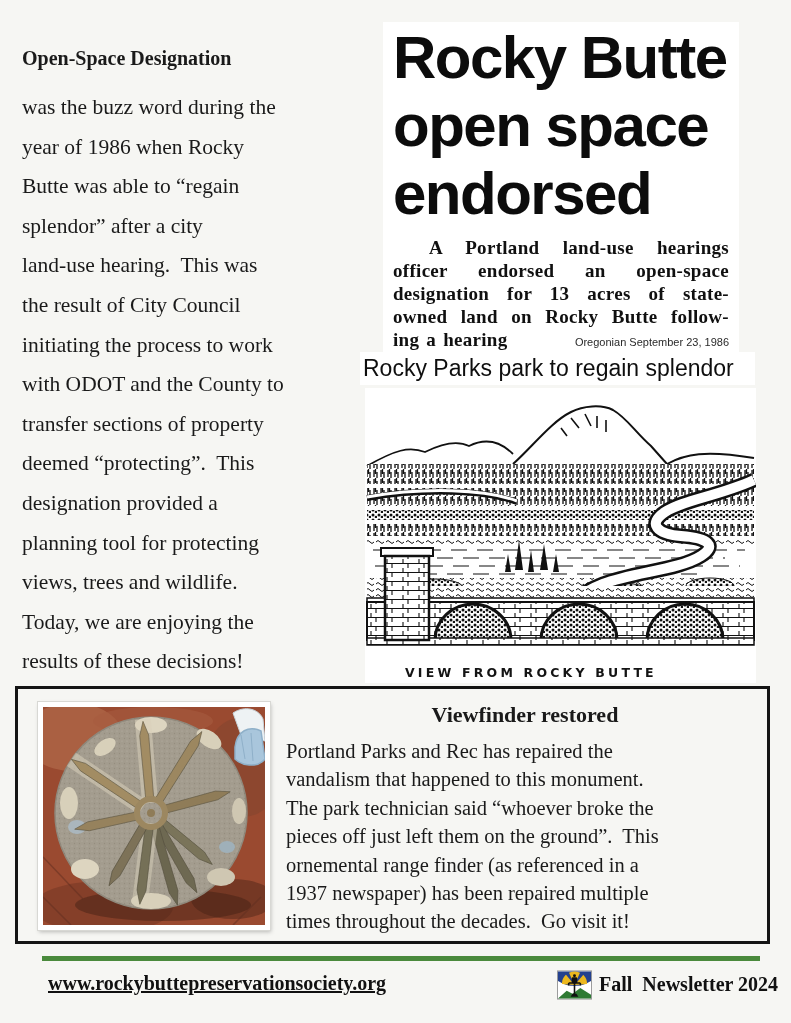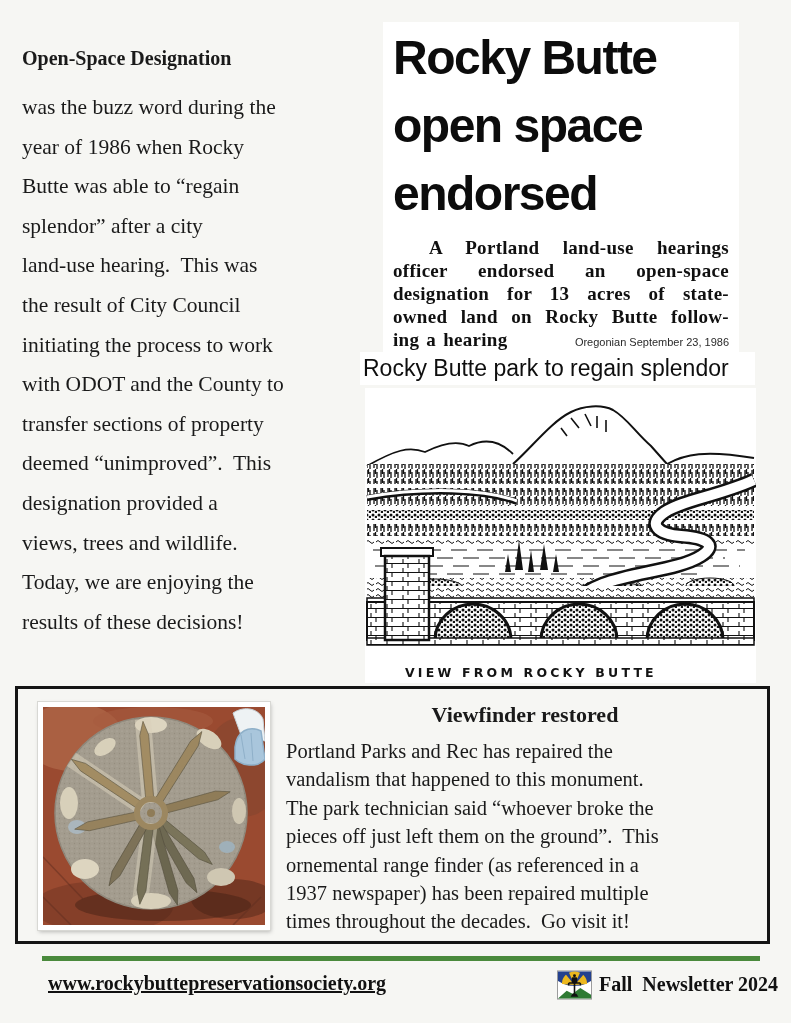--- a/index.html
+++ b/index.html
@@ -8,21 +8,21 @@
 
   
   .left-article { position:absolute; left:22px; top:42px; width:334px; }
   .left-heading { font-size:20px; font-weight:bold; line-height:32px; margin-bottom:14px; }
   .left-body .text-line { font-size:21.5px; line-height:39.6px; white-space:pre; }
 
   
   .clipping { position:absolute; left:383px; top:22px; width:356px; height:330px;
               background:#ffffff; padding:2px 10px 0 10px; }
   .headline .headline-line { font-family:"Liberation Sans", sans-serif; font-weight:bold;
-              font-size:48px; line-height:68px; letter-spacing:-1.5px; color:#0c0c0c; }
+              font-size:60px; line-height:68px; letter-spacing:-1.5px; color:#0c0c0c; }
   .np-body { margin-top:8px; width:336px; font-weight:bold; font-size:19px; line-height:23px;
              letter-spacing:0.3px; word-spacing:2px; color:#101010; }
   .np-body .np-line { text-align:justify; text-align-last:justify; }
   .np-body .np-line:first-child { text-indent:36px; }
   .np-lastrow { display:flex; align-items:baseline; }
   .np-attrib { font-family:"Liberation Sans", sans-serif; font-weight:normal; font-size:11px;
                letter-spacing:0; word-spacing:0; margin-left:8px; color:#2a2a2a; white-space:pre; }
 
   
   .park-caption { position:absolute; left:360px; top:352px; width:395px; height:33px;
@@ -63,22 +63,23 @@
     <div class="left-body">
         <div class="text-line">was the buzz word during the</div>
         <div class="text-line">year of 1986 when Rocky</div>
         <div class="text-line">Butte was able to “regain</div>
         <div class="text-line">splendor” after a city</div>
         <div class="text-line">land-use hearing.  This was</div>
         <div class="text-line">the result of City Council</div>
         <div class="text-line">initiating the process to work</div>
         <div class="text-line">with ODOT and the County to</div>
         <div class="text-line">transfer sections of property</div>
-        <div class="text-line">deemed “unimproved”.  This</div>
+        <div class="text-line">deemed “protecting”.  This</div>
         <div class="text-line">designation provided a</div>
+        <div class="text-line">planning tool for protecting</div>
         <div class="text-line">views, trees and wildlife.</div>
         <div class="text-line">Today, we are enjoying the</div>
         <div class="text-line">results of these decisions!</div>
       </div>
   </div>
 
   <div class="clipping">
     <div class="headline">
         <div class="headline-line">Rocky Butte</div>
         <div class="headline-line">open space</div>
@@ -91,21 +92,21 @@
           <div class="np-line">designation for 13 acres of state-</div>
           <div class="np-line">owned land on Rocky Butte follow-</div>
         </div>
       <div class="np-lastrow">
         <span>ing a hearing Monday.</span>
         <span class="np-attrib">Oregonian September 23, 1986</span>
       </div>
     </div>
   </div>
 
-  <div class="park-caption">Rocky Butte park to regain splendor</div>
+  <div class="park-caption">Rocky Parks park to regain splendor</div>
 
   <div class="illustration">
     <span>
     <svg width="391" height="272" viewBox="0 0 391 272" xmlns="http://www.w3.org/2000/svg">
       <defs>
         <pattern id="pTrees" patternUnits="userSpaceOnUse" width="7" height="9">
           <rect width="7" height="9" fill="#ffffff"></rect>
           <path d="M2,1 L2,8 M5,3 L5,9 M3.5,0 L3.5,5" stroke="#111" stroke-width="1.3"></path>
         </pattern>
         <pattern id="pScrub" patternUnits="userSpaceOnUse" width="10" height="6">

